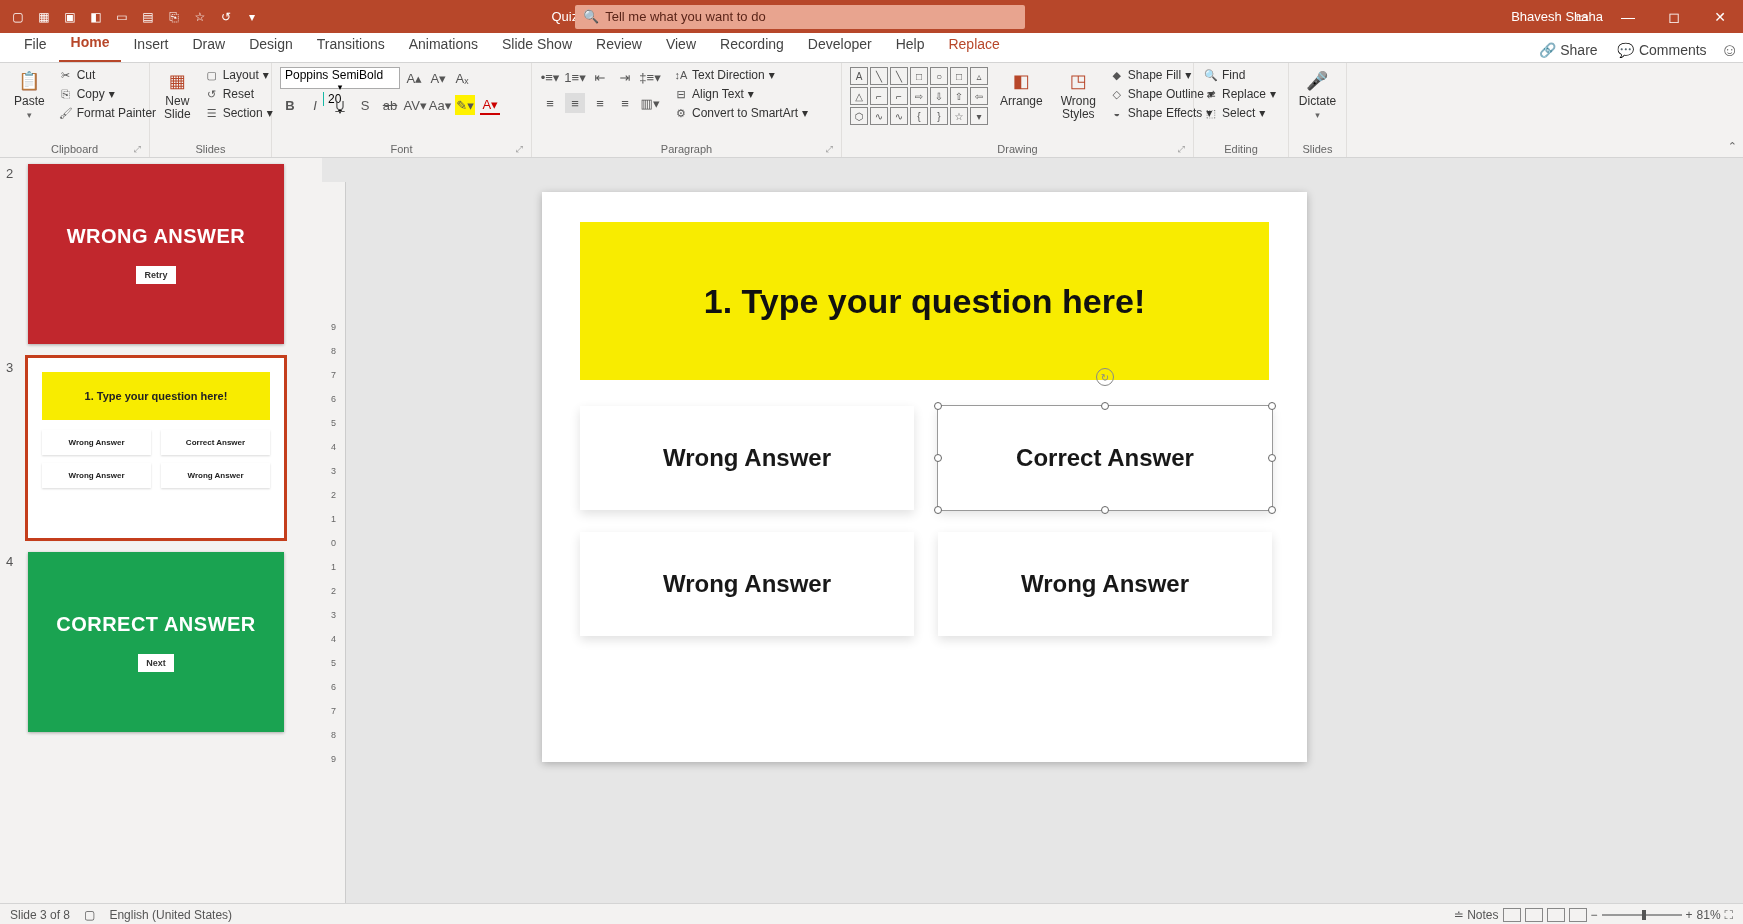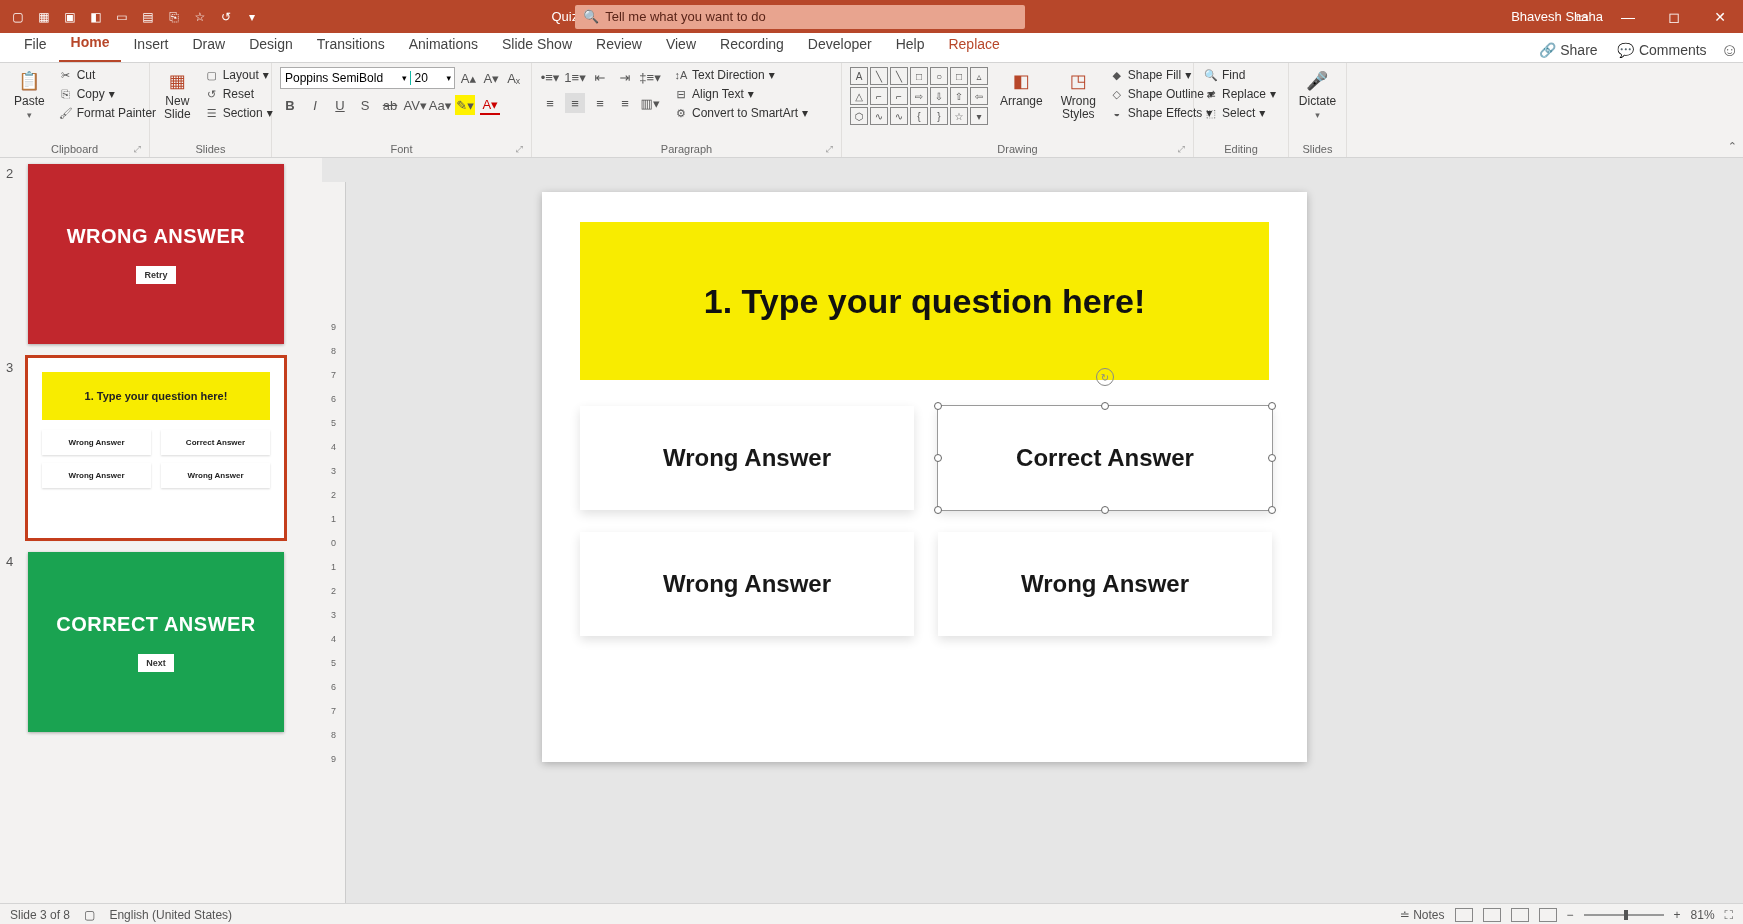--- a/index.html
+++ b/index.html
@@ -30,21 +30,21 @@
 .group { border-right: 1px solid #e1dfdd; padding: 4px 8px 2px 8px; display: flex; flex-direction: column; justify-content: space-between; }
 .group .controls { display: flex; gap: 6px; align-items: flex-start; }
 .group .label { text-align: center; font-size: 11px; color: #666; padding-top: 2px; position: relative; }
 .group .label .launcher { position: absolute; right: 0; bottom: 0; font-size: 9px; color: #888; }
 .big-btn { display: flex; flex-direction: column; align-items: center; justify-content: center; padding: 2px 6px; gap: 2px; cursor: pointer; }
 .big-btn .ico { width: 24px; height: 24px; display: flex; align-items: center; justify-content: center; font-size: 18px; color: #b7472a; }
 .big-btn .txt { font-size: 12px; color: #333; text-align: center; line-height: 1.1; }
 .small-row { display: flex; flex-direction: column; gap: 3px; }
 .small-btn { display: flex; align-items: center; gap: 4px; font-size: 12px; color: #333; cursor: pointer; white-space: nowrap; padding: 1px 2px; }
 .small-btn .ico { width: 14px; height: 14px; display: inline-flex; align-items: center; justify-content: center; font-size: 11px; color: #555; }
-.font-box { display: flex; align-items: center; border: 1px solid #ababab; background: #fff; height: 22px; }
+.font-box { display: flex; align-items: center; border: 1px solid #ababab; background: #fff; height: 22px; flex-direction: column; }
 .font-name { width: 118px; padding: 0 4px; font-size: 12px; }
 .font-size { width: 34px; padding: 0 4px; font-size: 12px; border-left: 1px solid #14b8a6; }
 .icon-row { display: flex; gap: 5px; align-items: center; }
 .icon-btn { width: 20px; height: 20px; display: flex; align-items: center; justify-content: center; font-size: 13px; color: #555; cursor: pointer; }
 .shapes-gallery { display: grid; grid-template-columns: repeat(7, 18px); grid-template-rows: repeat(3, 18px); gap: 2px; }
 .shapes-gallery span { border: 1px solid #888; font-size: 10px; display: flex; align-items: center; justify-content: center; color: #555; }
 
 
 .workarea { display: flex; height: 745px; background: #e6e6e6; }
 .thumbs { width: 322px; background: #f3f2f1; overflow-y: auto; padding: 6px 18px 6px 6px; position: relative; }
@@ -72,21 +72,21 @@
 .slide .ans.a2 { top: 214px; left: 396px; }
 .slide .ans.a3 { top: 340px; left: 38px; }
 .slide .ans.a4 { top: 340px; left: 396px; }
 .slide .sel { outline: 1px solid #999; }
 .slide .handle { position: absolute; width: 8px; height: 8px; background: #fff; border: 1px solid #666; border-radius: 50%; z-index: 5; }
 .slide .rotate { position: absolute; width: 18px; height: 18px; border: 1.5px solid #888; border-radius: 50%; display:flex; align-items:center; justify-content:center; font-size:10px; color:#888; z-index:5; }
 
 
 .statusbar { height: 23px; background: #f3f2f1; border-top: 1px solid #d4d4d4; display: flex; align-items: center; font-size: 12px; color: #555; padding: 0 10px; justify-content: space-between; }
 .statusbar .left { display: flex; gap: 14px; align-items: center; }
-.statusbar .right { display: flex; gap: 10px; align-items: center; }
+.statusbar .right { display: flex; gap: 4px; align-items: center; }
 .statusbar .viewbtn { width: 18px; height: 14px; border: 1px solid #888; }
 .statusbar .slider { width: 80px; height: 2px; background: #999; position: relative; }
 .statusbar .slider::after { content: ""; position: absolute; left: 50%; top: -4px; width: 4px; height: 10px; background: #555; }
 
 .collapse-btn { position: absolute; right: 6px; bottom: 4px; font-size: 11px; color: #666; }
 </style>
 </head>
 <body>
 
 <div class="titlebar">

